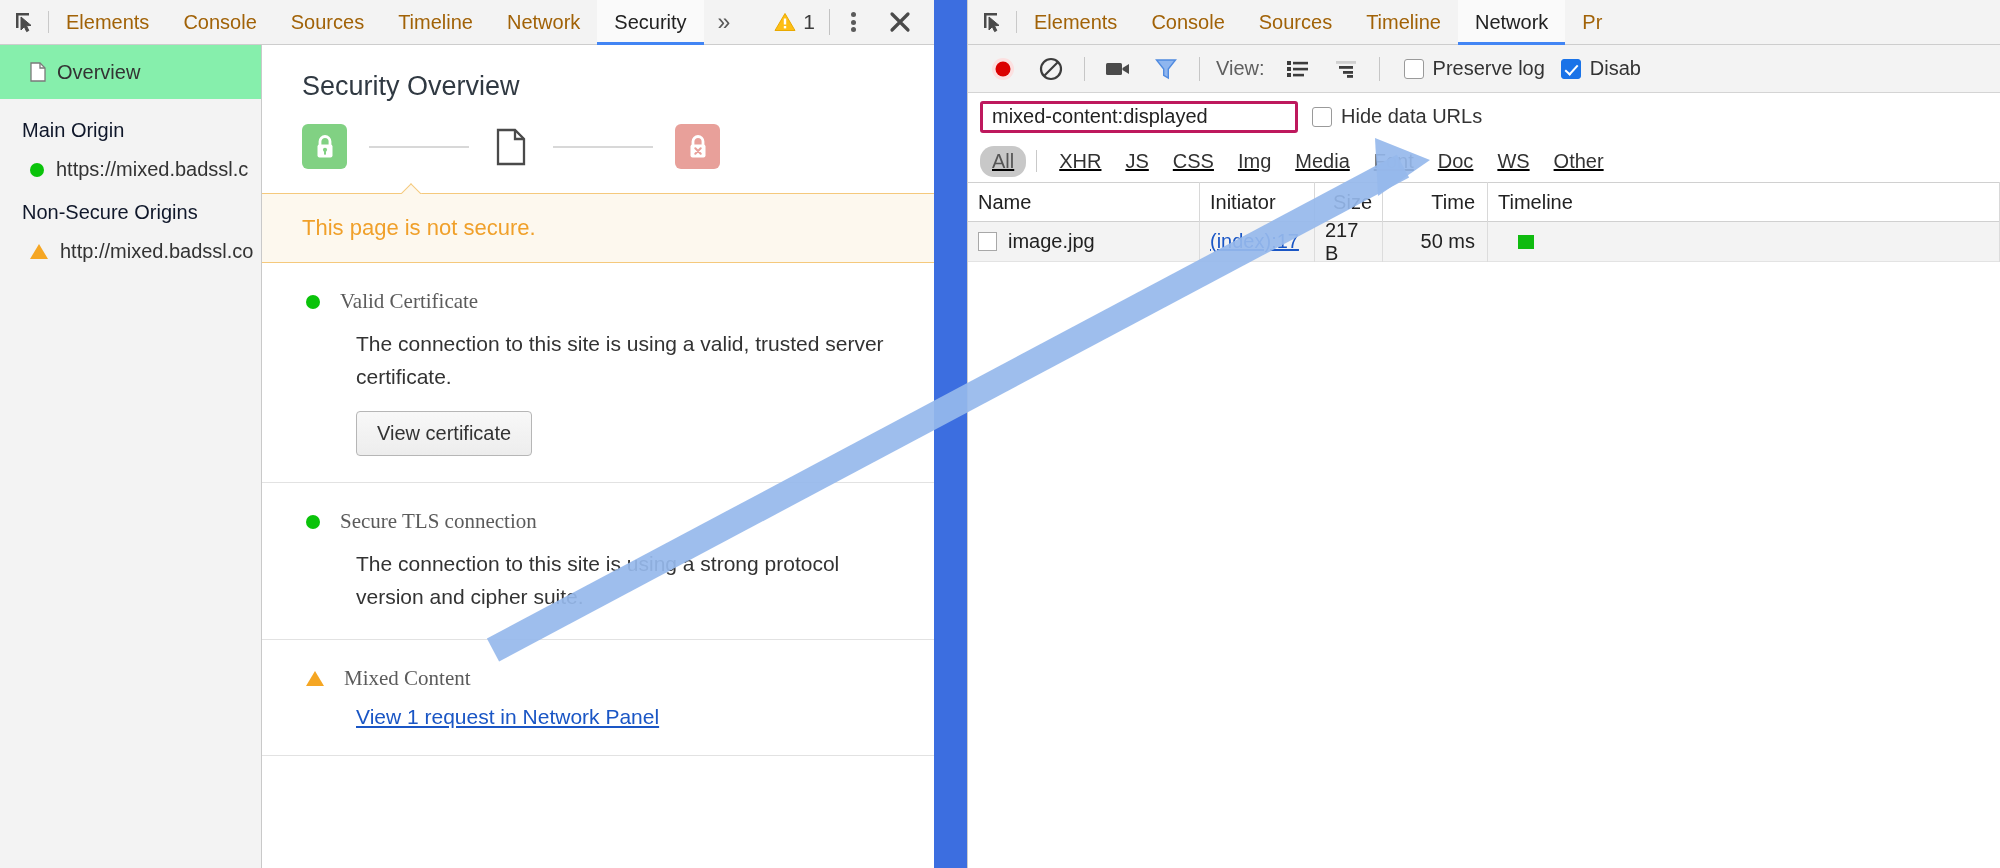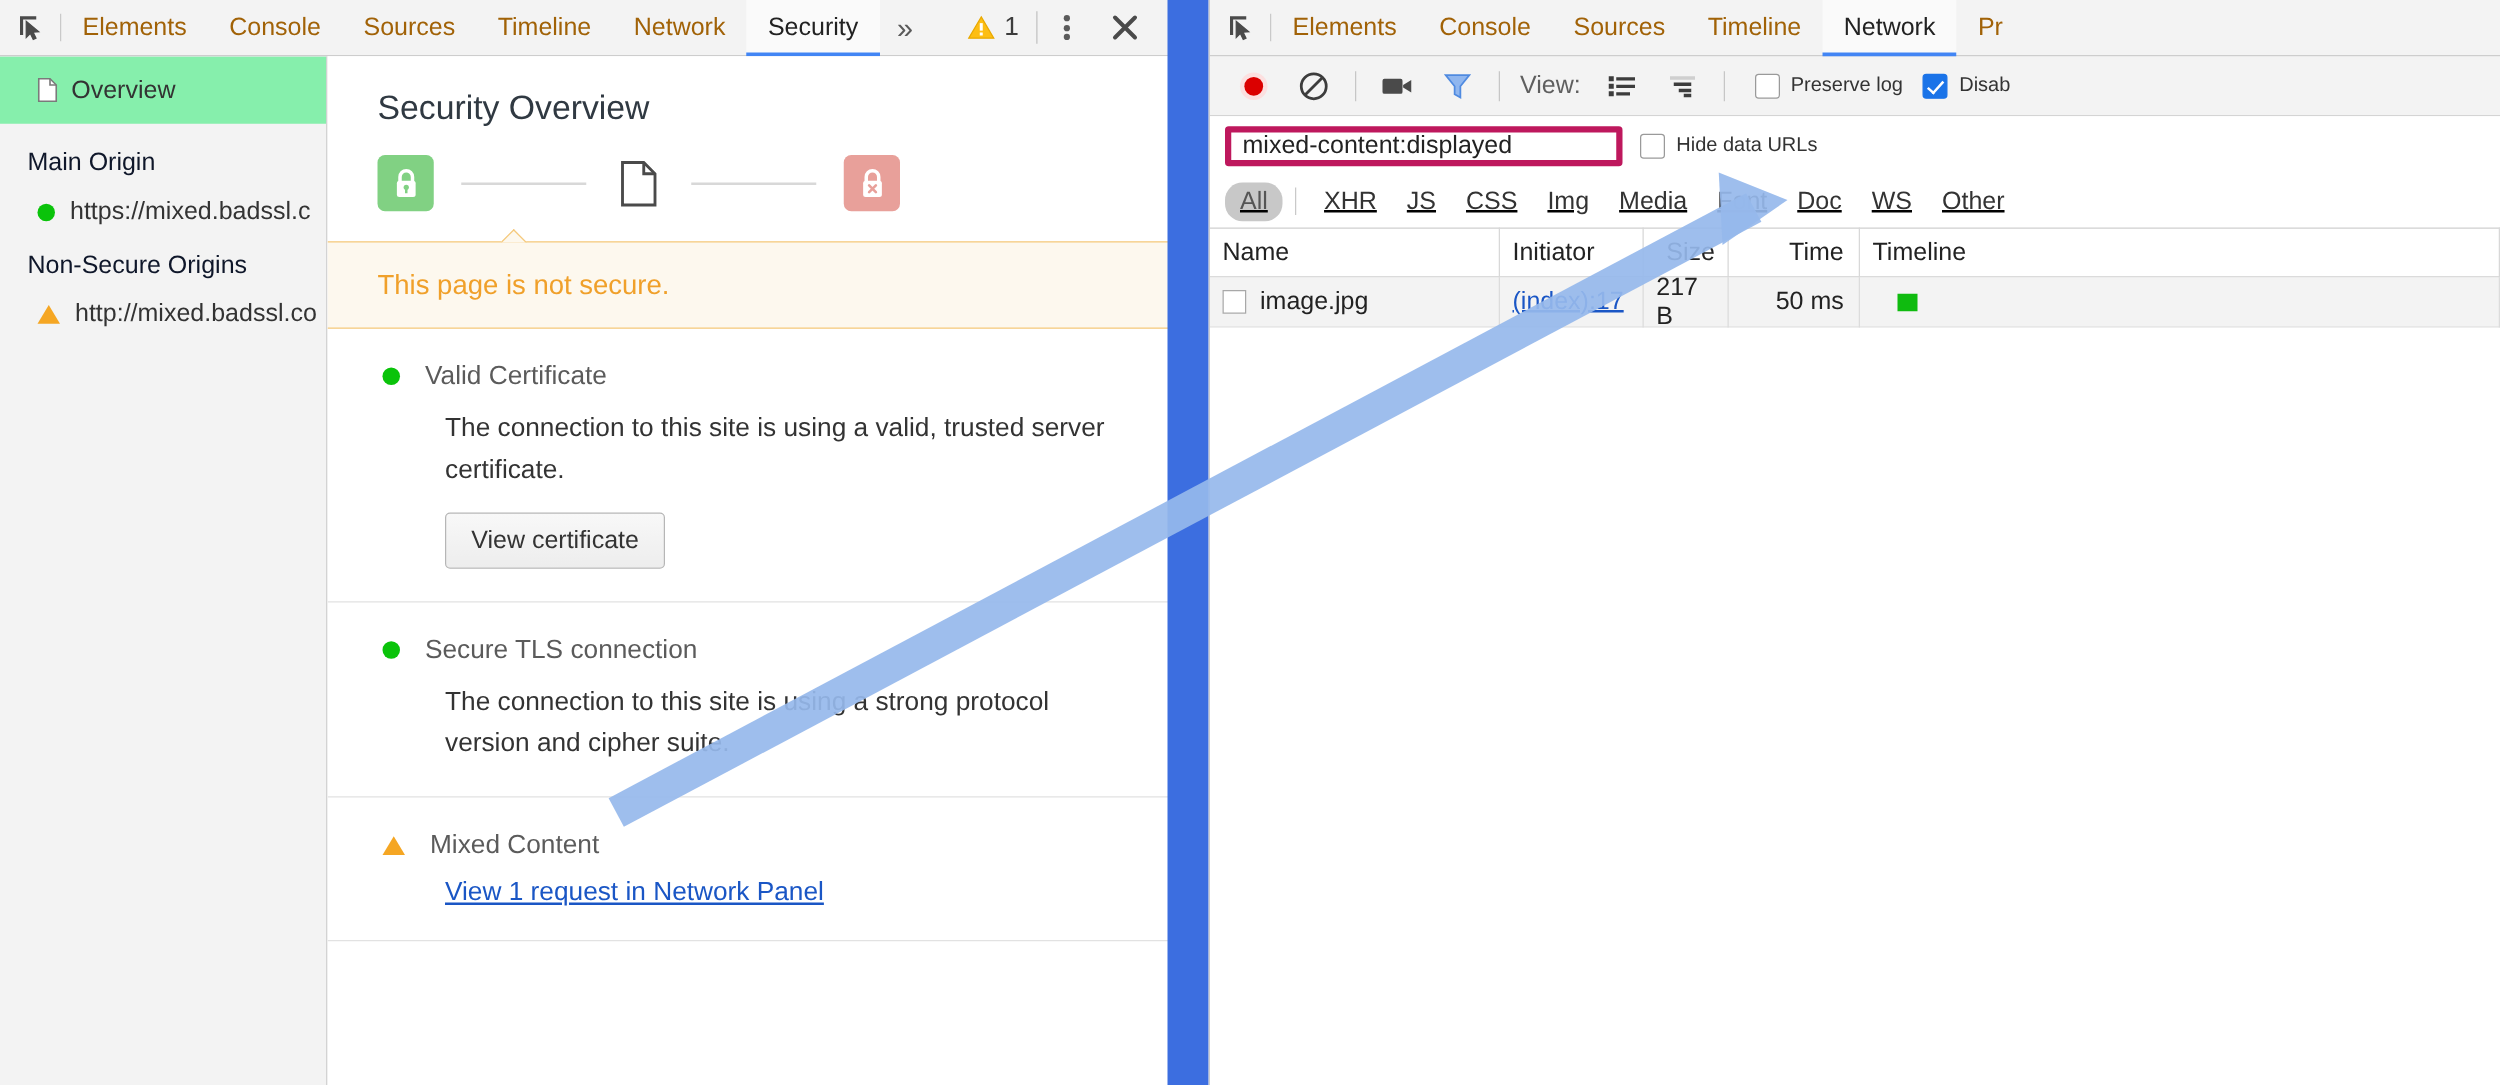--- a/index.html
+++ b/index.html
@@ -121,21 +121,21 @@
   }
   .banner-notch::before {
     content: ""; position: absolute; left: 1px; top: 5px;
     width: 17px; height: 17px; background: #fdf8ee;
     border-left: 1px solid #f5c97c; border-top: 1px solid #f5c97c;
     transform: rotate(45deg);
   }
   .banner-text { font-size: 22px; color: #f0a02a; }
 
   .expl { border-bottom: 1px solid #e2e2e2; padding: 26px 0 26px 40px; }
-  .expl-head { display: flex; align-items: center; gap: 20px; }
+  .expl-head { display: flex; align-items: center; gap: 20px; font-family: Liberation Serif, serif; }
   .expl-head .dot, .expl-head .tri { margin-left: 4px; }
   .expl-title { font-size: 21px; color: #5b5b5b; }
   .expl-desc {
     font-size: 21px; color: #333; line-height: 1.55;
     padding-left: 54px; padding-top: 14px; max-width: 610px;
   }
   .btn-cert {
     margin: 18px 0 0 54px;
     font-family: "Liberation Sans", sans-serif;
     font-size: 20px; color: #333;
@@ -170,29 +170,29 @@
   .cb-row { display: flex; align-items: center; gap: 9px; margin-left: 14px; cursor: pointer; }
   .cbox {
     width: 20px; height: 20px; border: 1px solid #9a9a9a; border-radius: 3px;
     background: #fff; flex: 0 0 20px;
   }
   .cbox.checked { background: #1a73e8; border-color: #1a73e8; position: relative; }
   .cbox.checked::after {
     content:""; position:absolute; left:6px; top:2px; width:5px; height:11px;
     border: solid #fff; border-width: 0 2.5px 2.5px 0; transform: rotate(42deg);
   }
-  .cb-label { font-size: 16px; color: #333; white-space: nowrap; }
+  .cb-label { font-size: 20px; color: #333; white-space: nowrap; }
 
   .nw-filterbar {
     height: 47px; display: flex; align-items: center; padding: 0 12px; gap: 14px;
     background: #fff;
   }
   .filter-input {
     width: 318px; height: 32px;
-    border: 5px solid #be185d; border-radius: 3px;
+    border: 3px solid #be185d; border-radius: 3px;
     font-family: "Liberation Sans", sans-serif; font-size: 20px; color: #222;
     padding: 0 9px; background: #fff; outline: none;
   }
   .nw-typebar {
     height: 42px; display: flex; align-items: center; padding-left: 12px; gap: 0;
     background: #fff;
     text-decoration: underline;
   }
   .type-pill {
     font-size: 20px; color: #333; padding: 4px 12px; border-radius: 14px;

